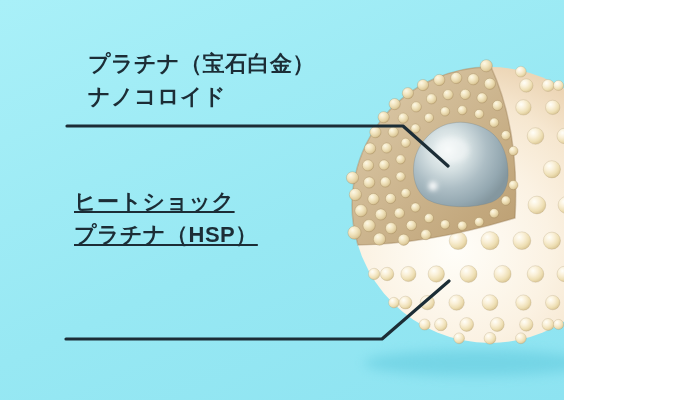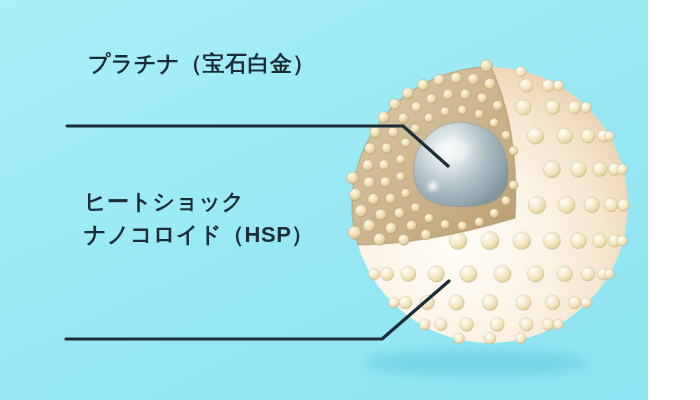--- a/index.html
+++ b/index.html
@@ -1,27 +1,27 @@
 <!DOCTYPE html>
 <html><head>
 <meta charset="utf-8">
 <style>
   html,body{margin:0;padding:0;}
   .stage{
-    position:relative;width:648px;height:400px;overflow:hidden;
+    position:relative;width:564px;height:400px;overflow:hidden;
     font-family:"Liberation Sans",sans-serif;
     background:linear-gradient(155deg,#a9f0f8 0%,#97e8f3 55%,#8de3f1 100%);
   }
   svg.art{position:absolute;left:0;top:0;}
   .label{
     position:absolute;font-size:22px;line-height:33px;font-weight:700;
     color:#1c2d36;letter-spacing:0.5px;white-space:nowrap;
   }
   #label-platinum{left:88px;top:47px;}
-  #label-hsp{left:84px;top:185px;}
+  #label-hsp{left:74px;top:185px;text-decoration:underline;}
 </style>
 </head>
 <body>
 
 <div class="stage" id="stage" style="background: linear-gradient(155deg, rgb(169, 240, 248) 0%, rgb(151, 232, 243) 55%, rgb(141, 227, 241) 100%);">
 
   <svg class="art" width="700" height="400" viewBox="0 0 700 400">
     <defs>
       <radialGradient id="sphereGrad" gradientUnits="userSpaceOnUse" cx="455" cy="248" r="190">
         <stop offset="0" stop-color="#fffef9"></stop>
@@ -196,20 +196,21 @@
              C 507 151 499 135 484 128 C 474 123 462 121 453 123 Z" fill="url(#coreGrad)" stroke="rgba(105,125,135,0.3)" stroke-width="1"></path>
     <ellipse cx="452" cy="150" rx="17" ry="13" fill="#ffffff" opacity="0.4" filter="url(#soft2)"></ellipse>
     <circle cx="433" cy="186" r="4.5" fill="#ffffff" opacity="0.95" filter="url(#soft2)"></circle>
 
     <polyline class="leader" points="67,126 403,126 448,166" fill="none" stroke="#1c2d36" stroke-width="3.2" stroke-linecap="round" stroke-linejoin="round"></polyline>
     <polyline class="leader" points="66,339 382,339 449,281" fill="none" stroke="#1c2d36" stroke-width="3.2" stroke-linecap="round" stroke-linejoin="round"></polyline>
   </svg>
 
   <div id="label-platinum" class="label" style="color: rgb(28, 45, 54);">
     <div>プラチナ（宝石白金）</div>
+    <div>ナノコロイド</div>
   </div>
 
   <div id="label-hsp" class="label" style="color: rgb(28, 45, 54);">
     <div>ヒートショック</div>
-    <div>ナノコロイド（HSP）</div>
+    <div>プラチナ（HSP）</div>
   </div>
 
 </div>
 
 </body></html>

